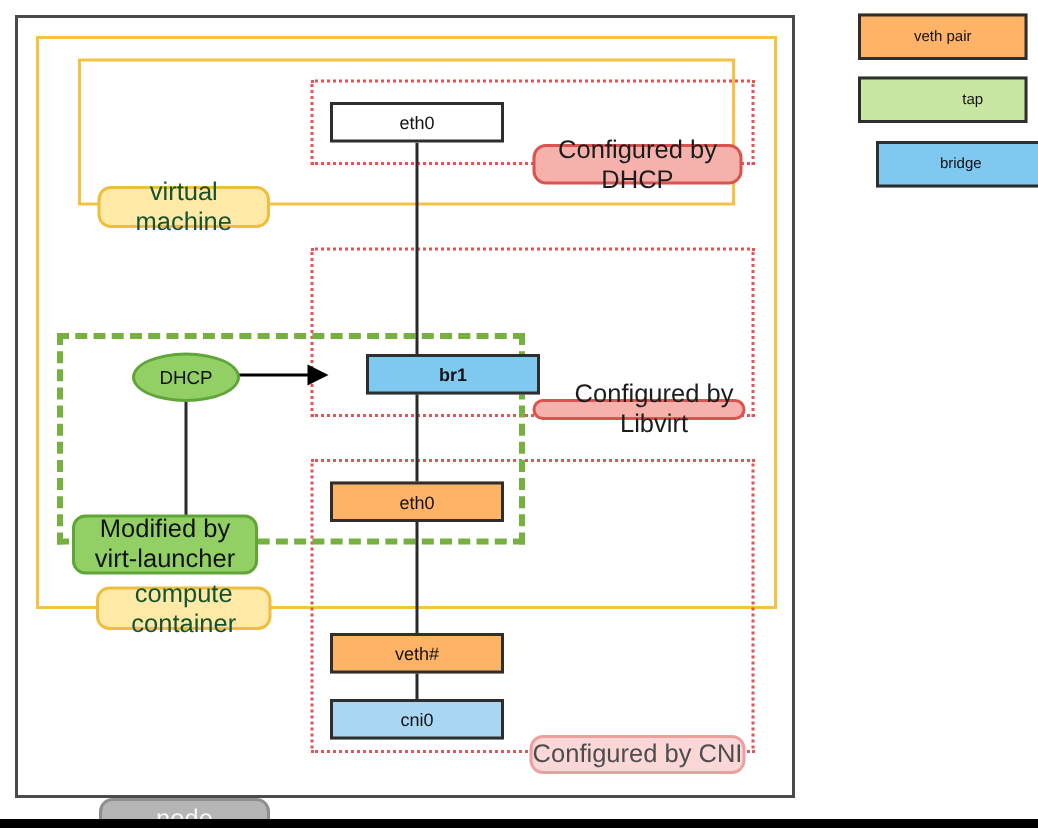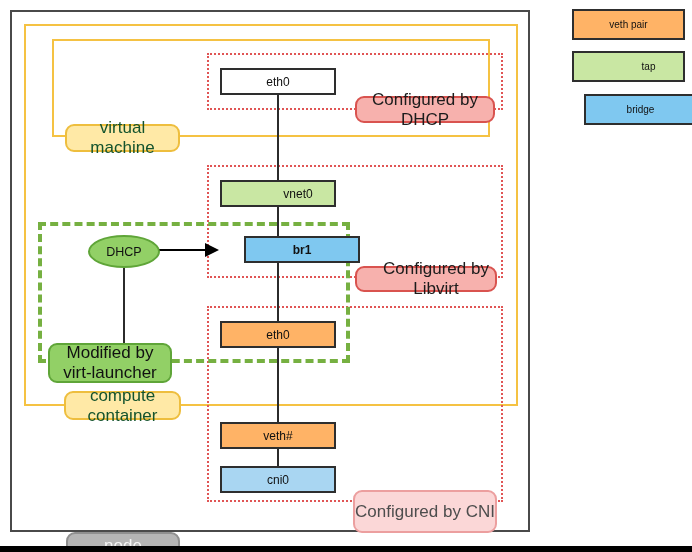--- a/index.html
+++ b/index.html
@@ -63,43 +63,40 @@
   <div class="abs green-dashed" style="left:38px;top:222px;width:312px;height:141px;"></div>
 
   <div class="abs vline" style="left:277px;top:95px;height:371px;"></div>
   <div class="abs vline" style="left:123px;top:266px;height:78px;"></div>
   <div class="abs hline" style="left:159px;top:249px;width:48px;"></div>
   <div class="abs arrow-head" style="left:205px;top:243px;"></div>
 
   <div class="abs nodebox fill-white" style="left:220px;top:68px;">
     <span>eth0</span>
   </div>
-  <div class="abs nodebox fill-tap" style="left:220px;top:180px;">
-    <span>vnet0</span>
-  </div>
   <div class="abs nodebox fill-bridge" style="left:232px;top:236px;font-weight:bold;">
     <span>br1</span>
   </div>
   <div class="abs nodebox fill-orange" style="left:220px;top:321px;">
     <span>eth0</span>
   </div>
   <div class="abs nodebox fill-orange" style="left:220px;top:422px;">
     <span>veth#</span>
   </div>
   <div class="abs nodebox fill-lightblue" style="left:220px;top:466px;">
     <span>cni0</span>
   </div>
 
   <div class="abs pill pill-pink" style="left:355px;top:96px;width:140px;height:27px;">
     <span>Configured by DHCP</span>
   </div>
-  <div class="abs pill pill-pink" style="left:355px;top:266px;width:142px;height:26px;padding-left:20px;">
+  <div class="abs pill pill-pink" style="left:355px;top:266px;width:142px;height:14px;padding-left:20px;">
     <span>Configured by Libvirt</span>
   </div>
-  <div class="abs pill pill-pink-light" style="left:353px;top:490px;width:144px;height:43px;">
+  <div class="abs pill pill-pink-light" style="left:353px;top:490px;width:144px;height:26px;">
     <span>Configured by CNI</span>
   </div>
 
   <div class="abs pill pill-yellow" style="left:65px;top:124px;width:115px;height:28px;">
     <span>virtual machine</span>
   </div>
   <div class="abs ellipse-green" style="left:88px;top:235px;width:72px;height:33px;">
     <span>DHCP</span>
   </div>
 

